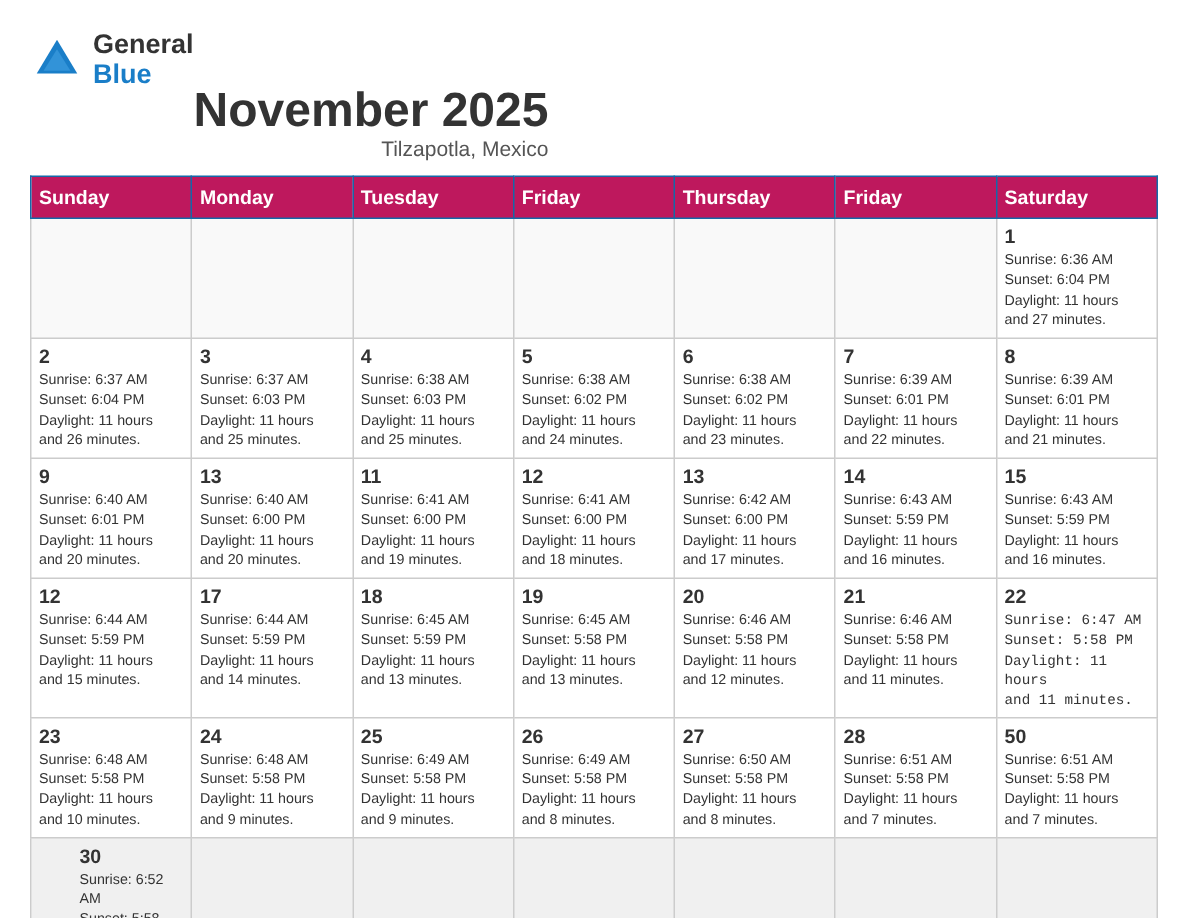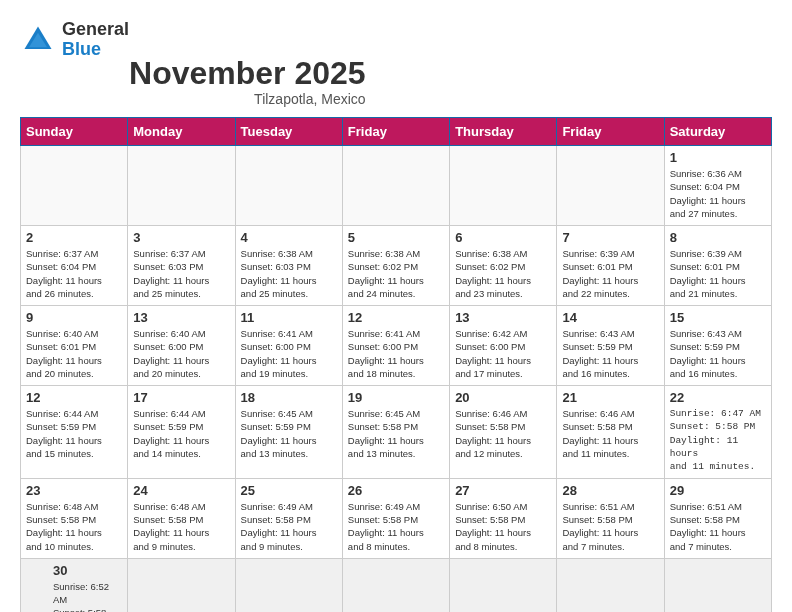--- a/index.html
+++ b/index.html
@@ -329,21 +329,21 @@
 and 8 minutes.</div>
         </td>
         <td>
           <span class="day-num">28</span>
           <div class="day-info" style="white-space: pre-line;">Sunrise: 6:51 AM
 Sunset: 5:58 PM
 Daylight: 11 hours
 and 7 minutes.</div>
         </td>
         <td>
-          <span class="day-num">29</span>
+          <span class="day-num">50</span>
           <div class="day-info" style="white-space: pre-line;">Sunrise: 6:51 AM
 Sunset: 5:58 PM
 Daylight: 11 hours
 and 7 minutes.</div>
         </td>
       </tr>
       <tr class="last-row">
         <td>
           <span class="day-num">30</span>
           <div class="day-info" style="white-space: pre-line;">Sunrise: 6:52 AM

